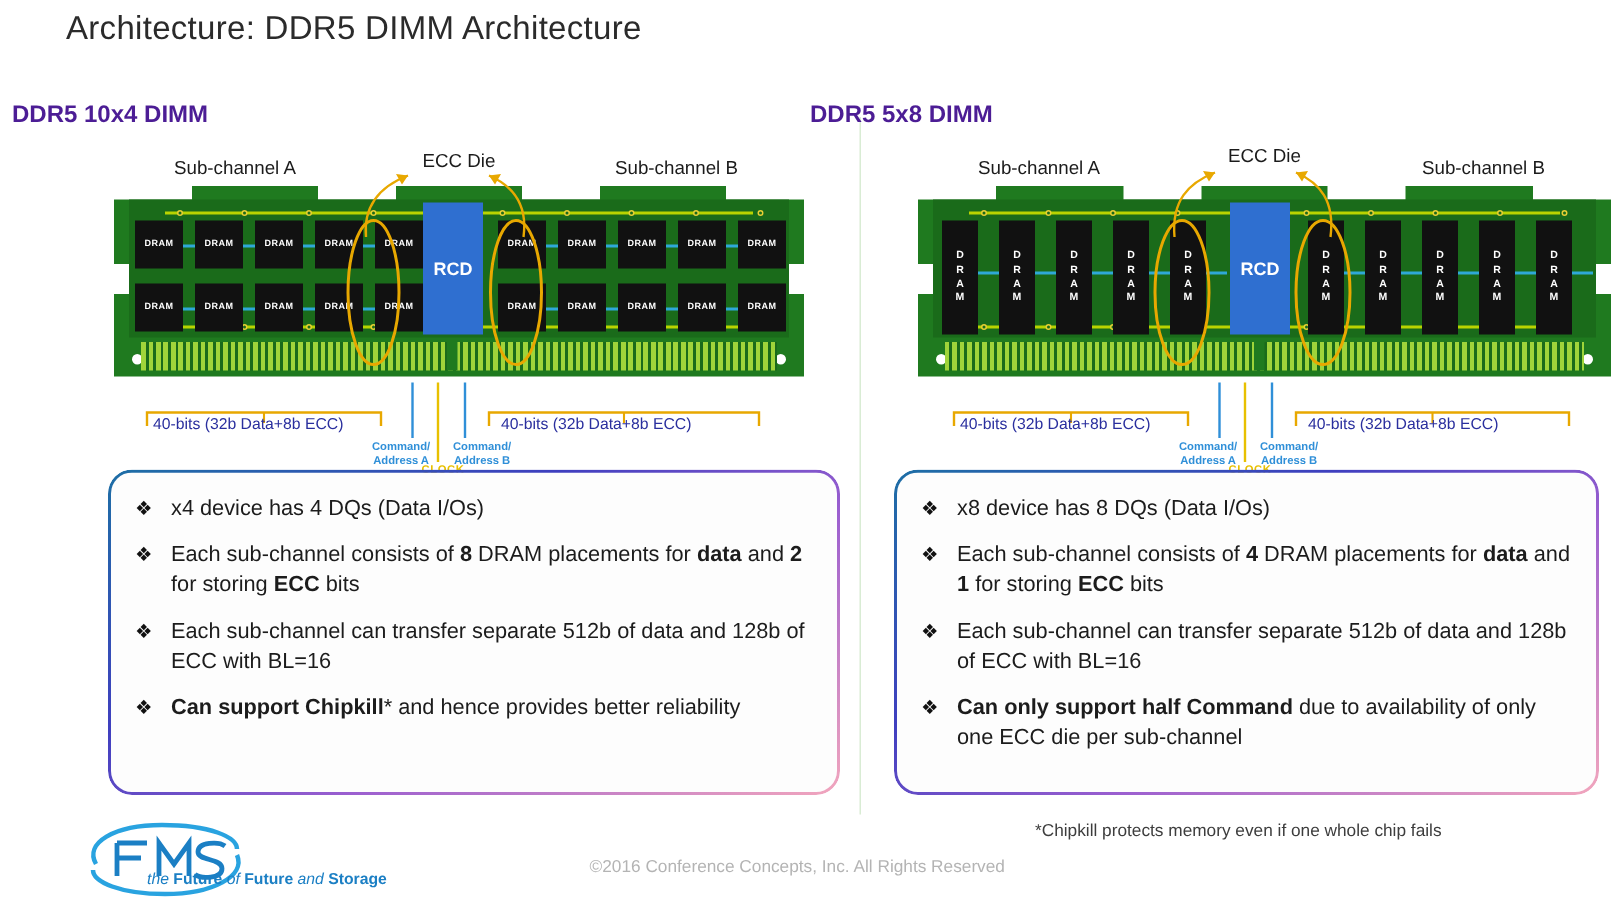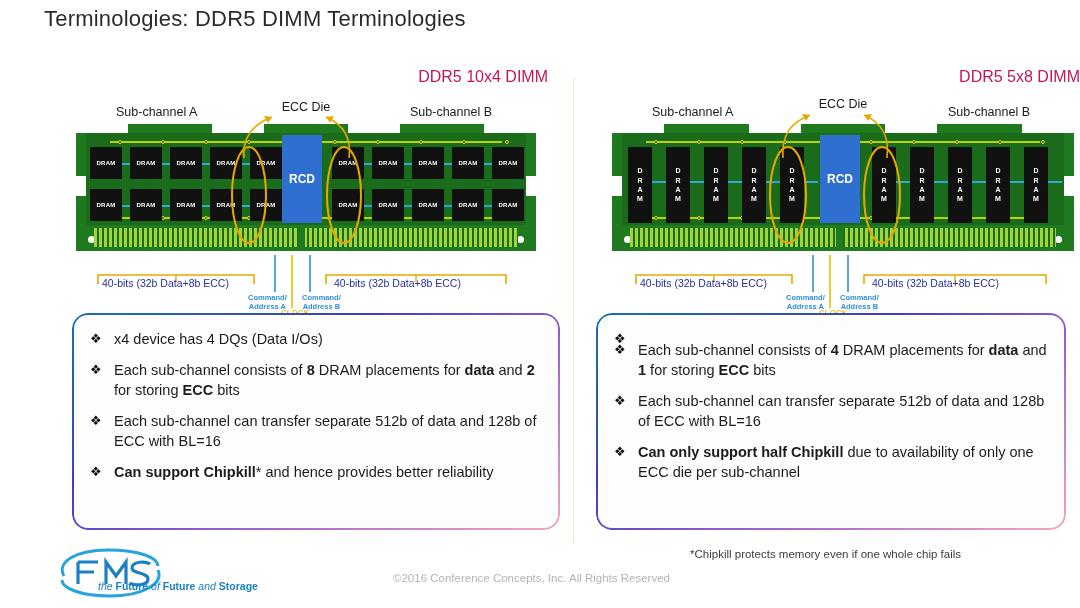--- a/index.html
+++ b/index.html
@@ -26,21 +26,21 @@
     width:1px; height:465px; background:#d9ecd4;
   }
 
   
   .panel{ position:absolute; top:0; width:540px; height:608px; }
   .panel.left{ left:0; }
   .panel.right{ left:540px; }
 
   .panel-title{
     position:absolute; top:68px; width:100%;
-    text-align:right; font-size:16px; font-weight:normal; color:#be185d;
+    text-align:left; font-size:16px; font-weight:bold; color:#4c1d95;
   }
   .panel.left .panel-title{ left:8px; }
   .panel.right .panel-title{ left:0px; }
 
   
   .dimm-fig{
     position:absolute; top:100px; height:215px;
   }
   .panel.left  .dimm-fig{ left:76px;  width:460px; }
   .panel.right .dimm-fig{ left:72px;  width:462px; }
@@ -201,21 +201,21 @@
   .fms-tag{
     position:absolute; left:98px; top:580px;
     font-size:10.5px; color:#1b7fc4; white-space:nowrap;
   }
   .fms-tag i{ font-style:italic; }
   .fms-tag b{ font-weight:bold; }
 </style>
 </head>
 <body>
 
-<div class="slide-title">Terminologies: DDR5 DIMM Terminologies</div>
+<div class="slide-title">Architecture: DDR5 DIMM Architecture</div>
 
 <div class="panel-divider"></div>
 
 <div class="panel left">
 
   <div class="panel-title">DDR5 10x4 DIMM</div>
 
   <div class="dimm-fig">
 
     <div class="sc-label sc-a">Sub-channel A</div>
@@ -553,24 +553,24 @@
     <div class="ca-label" style="left:228px; top:193px;">
       <div>Command/</div>
       <div>Address B</div>
     </div>
     <div class="clock-label" style="left:207px; top:208px;">CLOCK</div>
   </div>
 
   <div class="bullet-box box-right" style="left:58px;">
     <div class="box-body">
       <ul class="bullets" id="R-bullets">
-          <li><span class="diamond">❖</span></li>
+          <li><span class="diamond">❖</span><span>x8 device has 8 DQs (Data I/Os)</span></li>
           <li><span class="diamond">❖</span><span>Each sub-channel consists of </span><b>4</b><span> DRAM placements for </span><b>data</b><span> and </span><b>1</b><span> for storing </span><b>ECC</b><span> bits</span></li>
           <li><span class="diamond">❖</span><span>Each sub-channel can transfer separate 512b of data and 128b of ECC with BL=16</span></li>
-          <li><span class="diamond">❖</span><b>Can only support half Chipkill</b><span> due to availability of only one ECC die per sub-channel</span></li>
+          <li><span class="diamond">❖</span><b>Can only support half Command</b><span> due to availability of only one ECC die per sub-channel</span></li>
         </ul>
     </div>
   </div>
 </div>
 
 <div class="footnote">*Chipkill protects memory even if one whole chip fails</div>
 <div class="copyright">©2016 Conference Concepts, Inc. All Rights Reserved</div>
 
 <svg class="fms-logo" viewBox="0 0 270 54">
   <path d="M18,30 C10,16 30,4 62,4 C94,4 112,12 112,20" fill="none" stroke="#29a3e0" stroke-width="3"></path>

